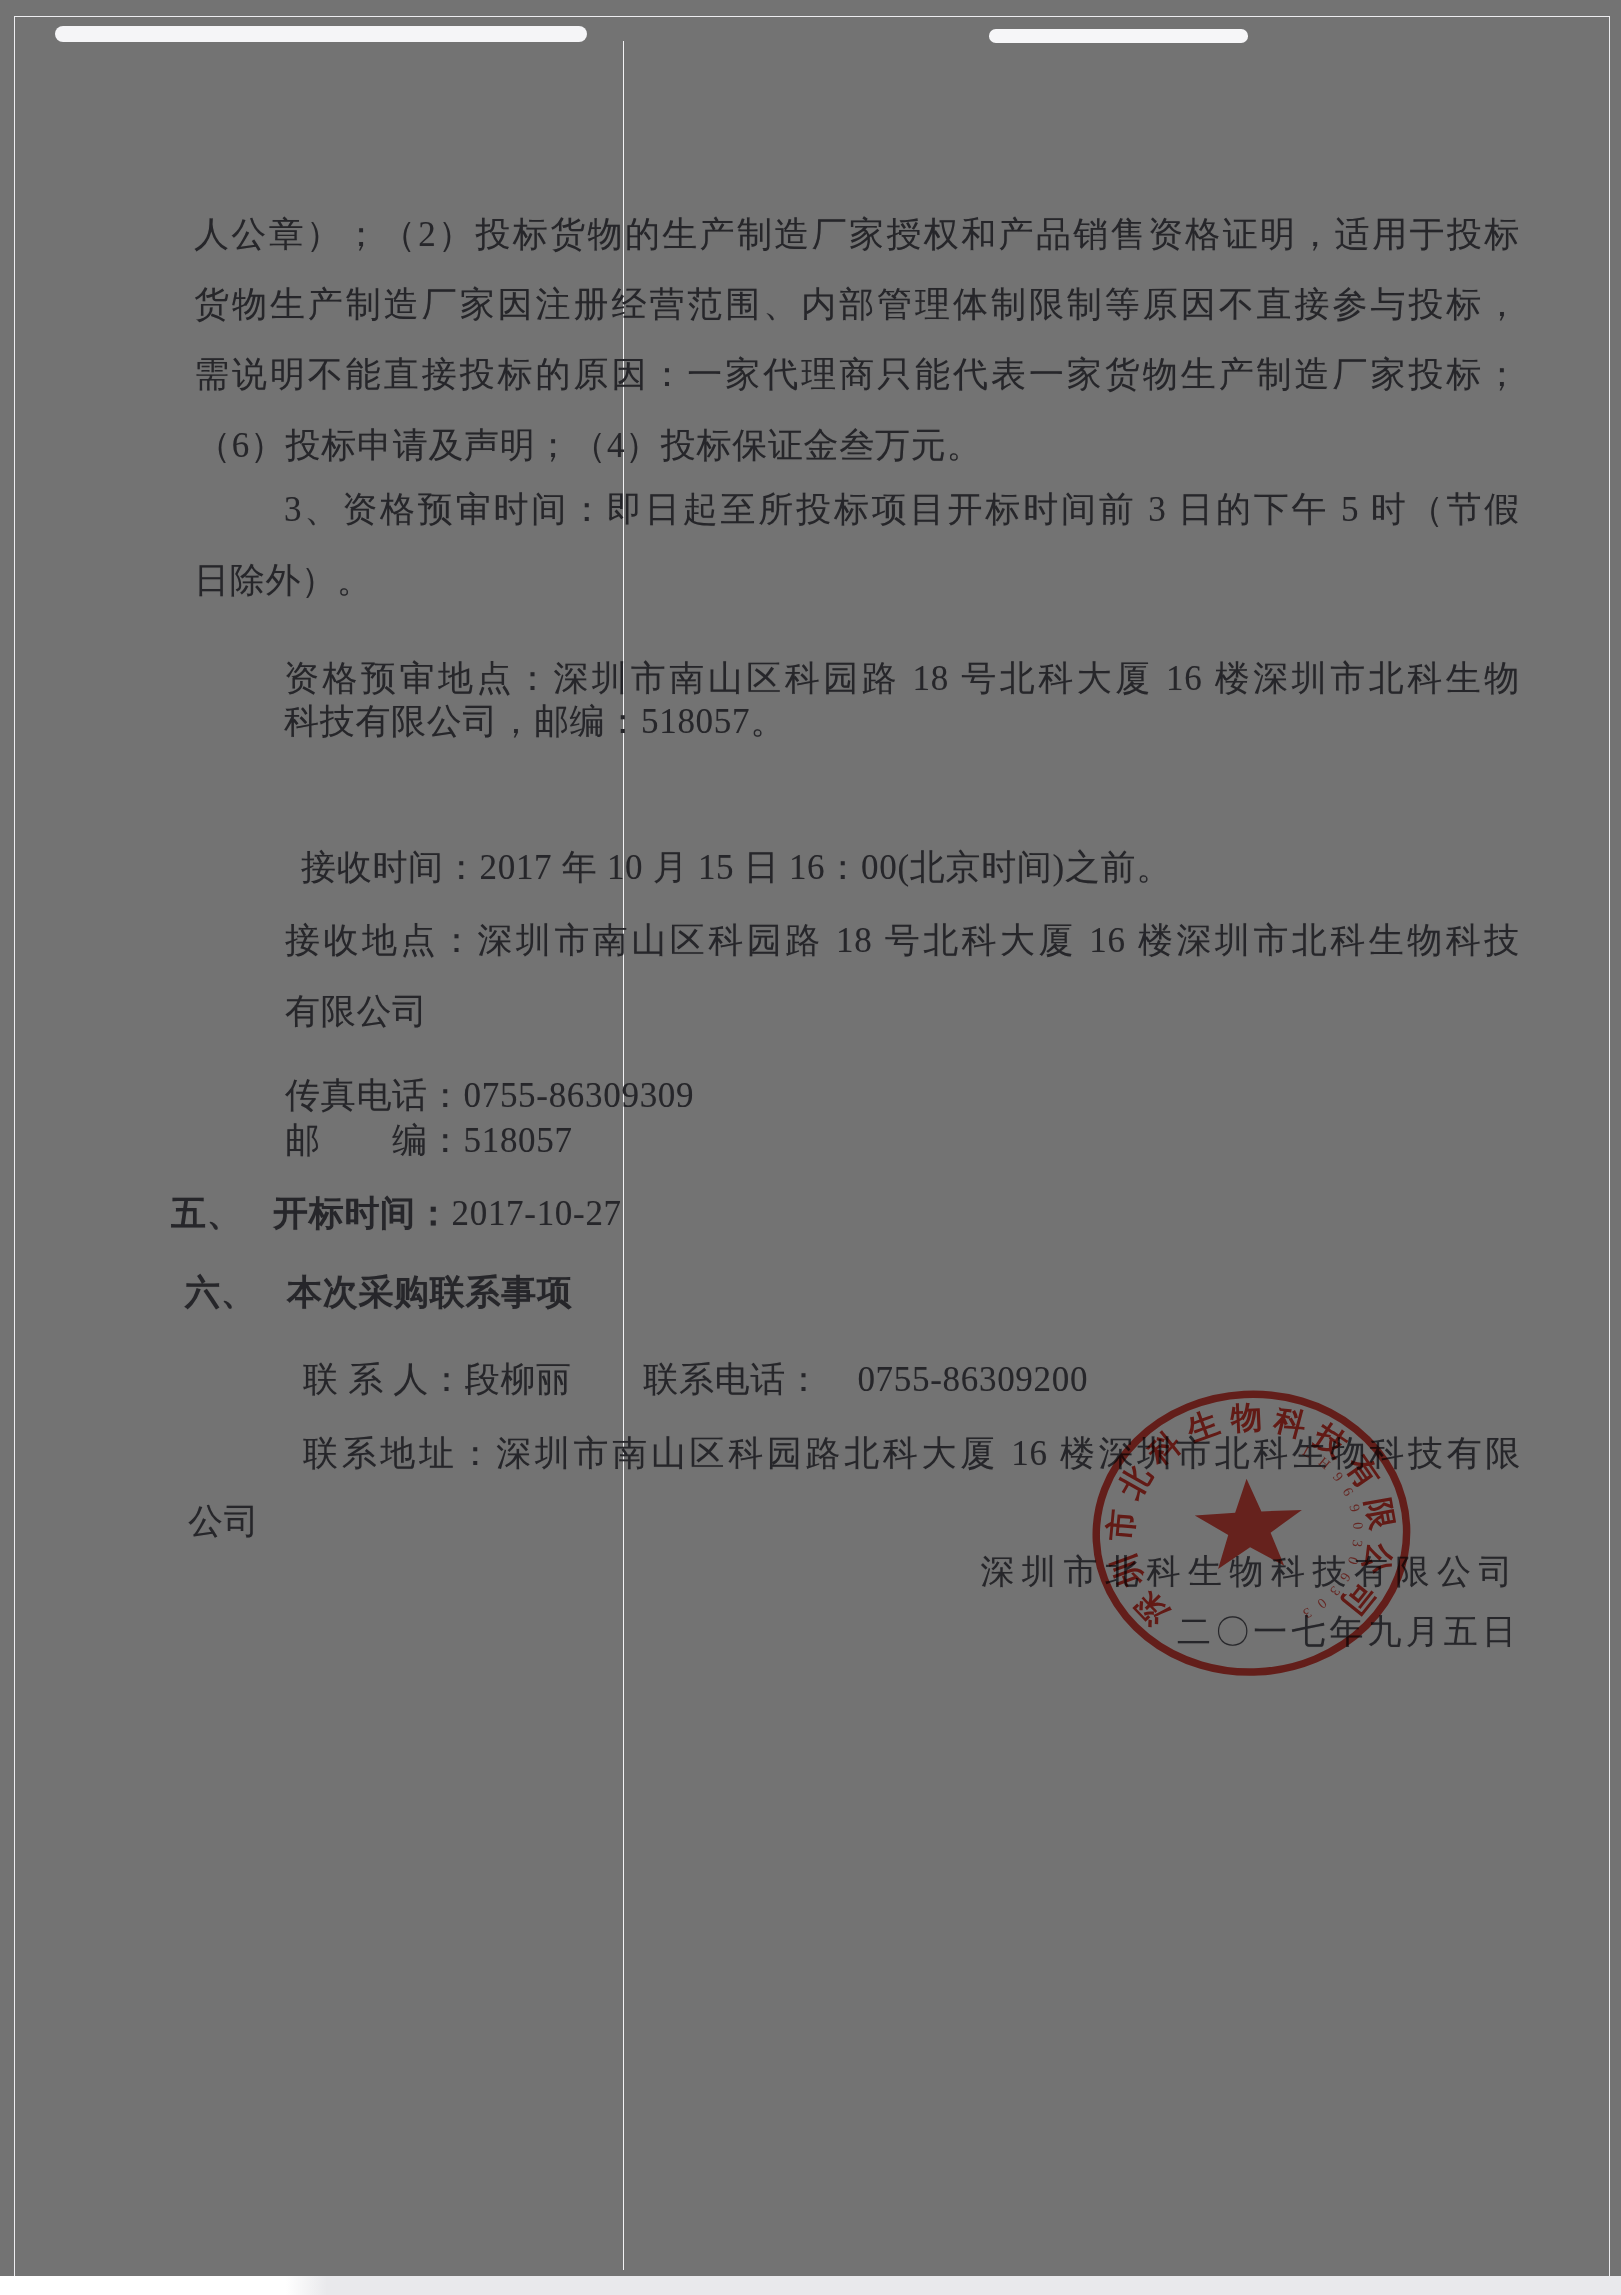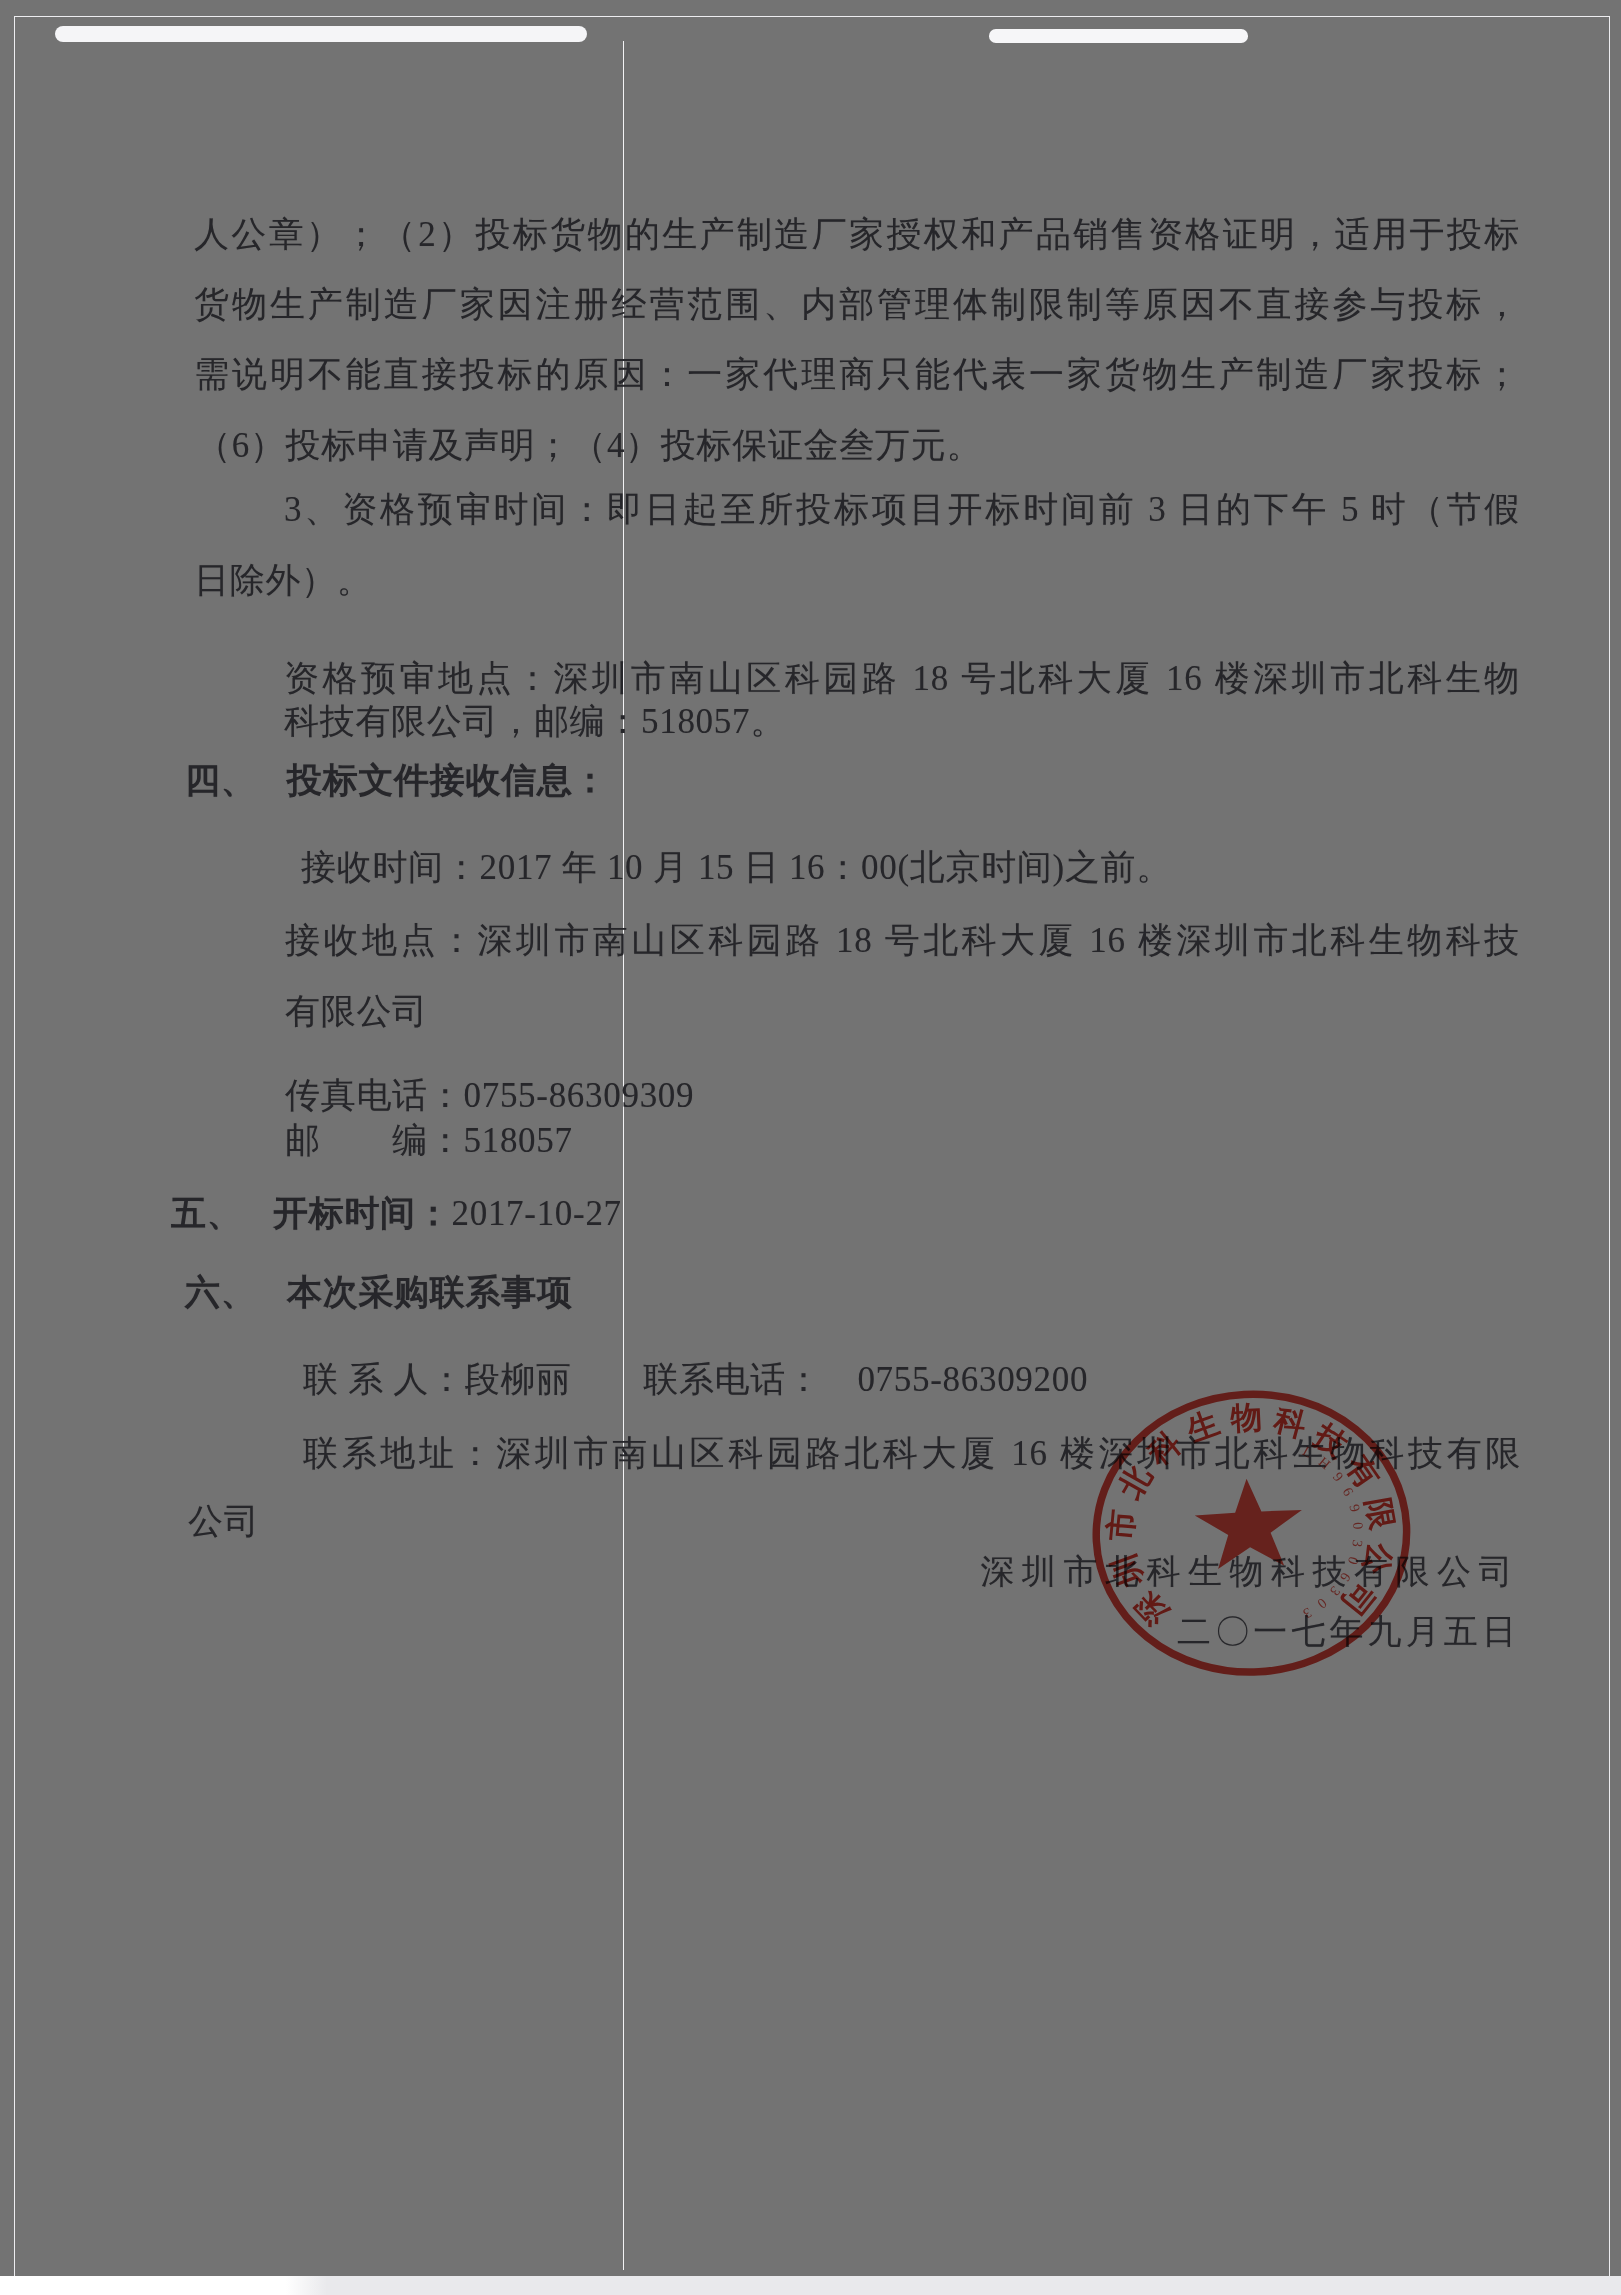--- a/index.html
+++ b/index.html
@@ -76,23 +76,20 @@
   <div class="ln just" id="a1">人公章）；（2）投标货物的生产制造厂家授权和产品销售资格证明，适用于投标</div>
   <div class="ln just" id="a2">货物生产制造厂家因注册经营范围、内部管理体制限制等原因不直接参与投标，</div>
   <div class="ln just" id="a3">需说明不能直接投标的原因：一家代理商只能代表一家货物生产制造厂家投标；</div>
   <div class="ln" id="a4">（6）投标申请及声明；（4）投标保证金叁万元。</div>
 
   <div class="ln just" id="b1">3、资格预审时间：即日起至所投标项目开标时间前 3 日的下午 5 时（节假</div>
   <div class="ln" id="b2">日除外）。</div>
   <div class="ln just" id="c1">资格预审地点：深圳市南山区科园路 18 号北科大厦 16 楼深圳市北科生物</div>
   <div class="ln" id="c2">科技有限公司，邮编：518057。</div>
 
-  <div class="ln" id="h4">
-    <span class="marker">四、</span><span class="bold">投标文件接收信息：</span>
-  </div>
 
   <div class="ln" id="d1">接收时间：2017 年 10 月 15 日 16：00(北京时间)之前。</div>
   <div class="ln just" id="d2">接收地点：深圳市南山区科园路 18 号北科大厦 16 楼深圳市北科生物科技</div>
   <div class="ln" id="d3">有限公司</div>
   <div class="ln" id="d4">传真电话：0755-86309309</div>
   <div class="ln" id="d5">邮　　编：518057</div>
 
   <div class="ln" id="h5">
     <span class="marker">五、</span><span class="bold">开标时间：</span><span class="h-value">2017-10-27</span>
   </div>

